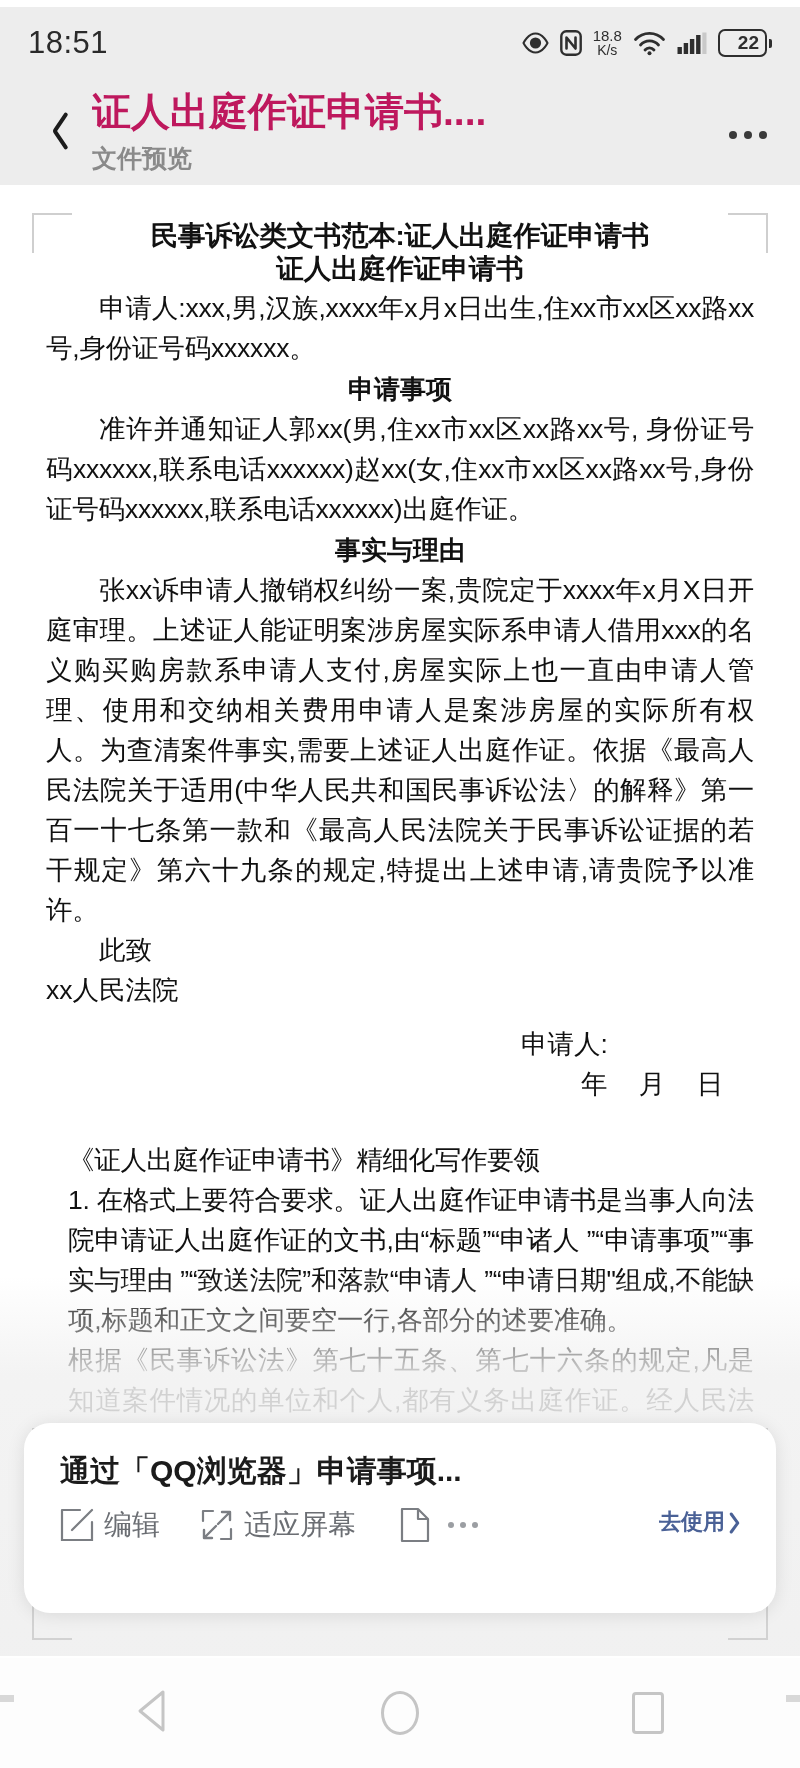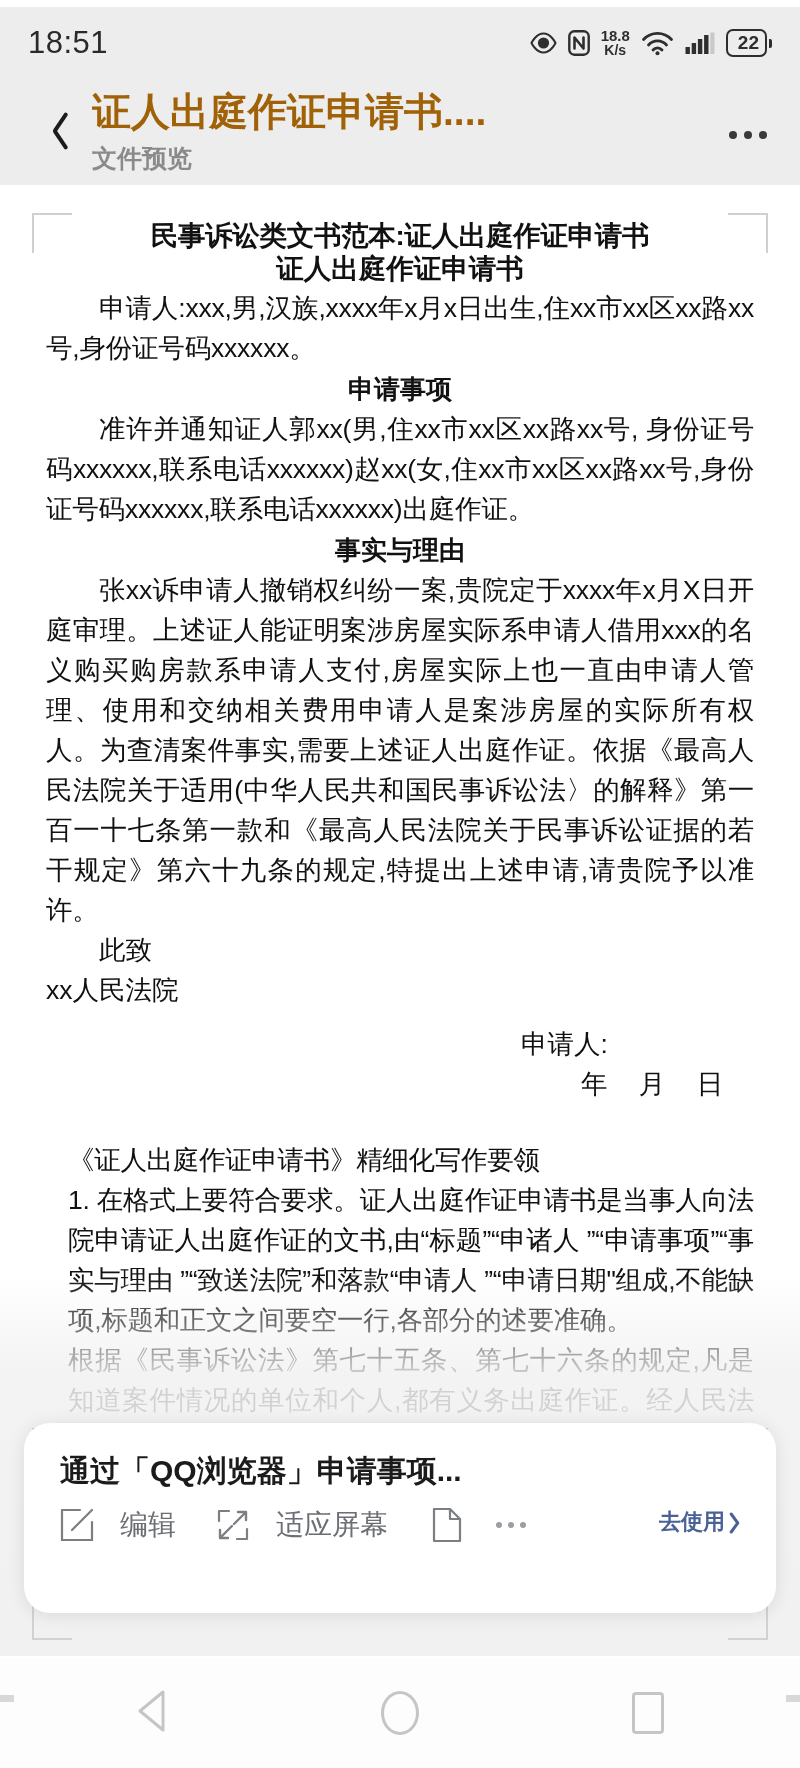--- a/index.html
+++ b/index.html
@@ -19,26 +19,26 @@
     padding: 0 28px;
     margin-top: 7px;
   }
   .status-time {
     font-size: 31px; font-weight: 500; color: #2a2a2a; letter-spacing: 0.5px;
   }
   .status-right { display: flex; align-items: center; gap: 11px; }
   .sicon { display: flex; align-items: center; color: #2e2e2e; }
   .netspeed {
     display: flex; flex-direction: column; align-items: center;
-    font-size: 15px; line-height: 15px; color: #2e2e2e; font-weight: 700;
+    font-size: 15px; line-height: 15px; color: #2e2e2e; font-weight: 400;
   }
   .netspeed .u { font-size: 14px; line-height: 15px; }
   .battery {
     border: 2.5px solid #2e2e2e; border-radius: 7px;
-    padding: 1px 6px 1px 10px; font-size: 19px; font-weight: 700; color: #2e2e2e;
+    padding: 1px 6px 1px 18px; font-size: 19px; font-weight: 700; color: #2e2e2e;
     line-height: 22px;
   }
   .batt-wrap { display: flex; align-items: center; }
   .batt-nub { width: 3px; height: 9px; background: #2e2e2e; margin-left: 2px; border-radius: 0 2px 2px 0; }
 
   
   .appbar {
     position: absolute; top: 72px; left: 0; width: 800px; height: 113px;
     background: #ededed;
     display: flex; align-items: center; padding: 0 22px 0 30px;
@@ -52,21 +52,21 @@
   }
   .back-chevron::before, .back-chevron::after {
     content: ""; position: absolute; left: 10px; width: 4px; height: 23px;
     background: #1c1c1c; border-radius: 2px;
   }
   .back-chevron::before { top: 0px; transform: rotate(34deg); transform-origin: bottom center; }
   .back-chevron::after { top: 21px; transform: rotate(-34deg); transform-origin: top center; }
 
   .titles { flex: 1 1 auto; min-width: 0; padding-left: 16px; padding-top: 4px; }
   .apptitle {
-    font-size: 39px; font-weight: 700; color: #a16207;
+    font-size: 39px; font-weight: 700; color: #be185d;
     white-space: nowrap; overflow: hidden; line-height: 46px; letter-spacing: 0px;
   }
   .appsub {
     font-size: 25px; color: #8a8a8a; font-weight: 600; line-height: 30px; margin-top: 8px;
   }
   .more-btn {
     flex: 0 0 auto; width: 60px; height: 70px;
     display: flex; align-items: center; justify-content: center; gap: 7px;
     padding-top: 12px;
   }
@@ -129,21 +129,21 @@
     box-shadow: 0 2px 18px rgba(0,0,0,0.10);
     padding: 28px 30px 0 36px;
   }
   .sheet-title {
     font-size: 30px; font-weight: 700; color: #1b1b1b; line-height: 40px;
     white-space: nowrap; overflow: hidden;
   }
   .sheet-row {
     display: flex; align-items: center; margin-top: 13px;
   }
-  .act { display: flex; align-items: center; gap: 26px; color: #6f7277; }
+  .act { display: flex; align-items: center; gap: 10px; color: #6f7277; }
   .act + .act { margin-left: 40px; }
   .act-label { font-size: 28px; color: #6b6e73; font-weight: 500; line-height: 34px; }
   .act svg { display: block; }
   .dots-sm { display: flex; gap: 6px; margin-left: 8px; align-items: center; }
   .dots-sm i { width: 6px; height: 6px; border-radius: 50%; background: #9b9ea2; display: block; }
   .cta {
     margin-left: auto; display: flex; align-items: center; gap: 8px;
     color: #4a6196; padding-bottom: 6px;
   }
   .cta-label { font-size: 22px; font-weight: 700; color: #4a6196; line-height: 36px; }

